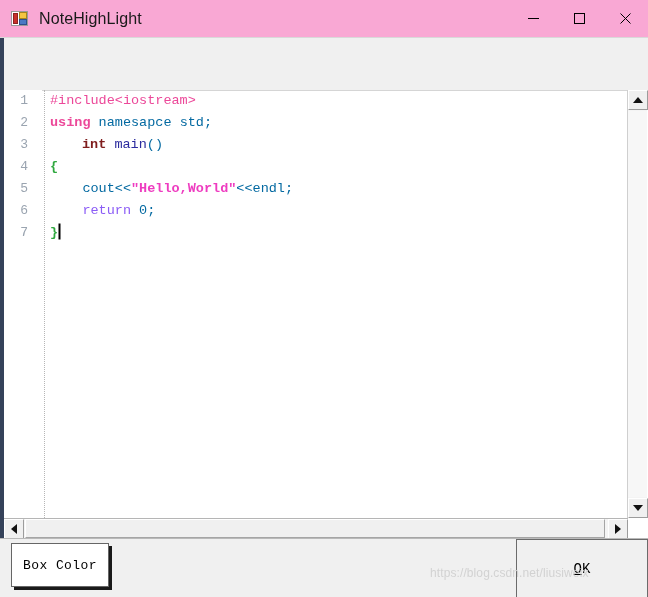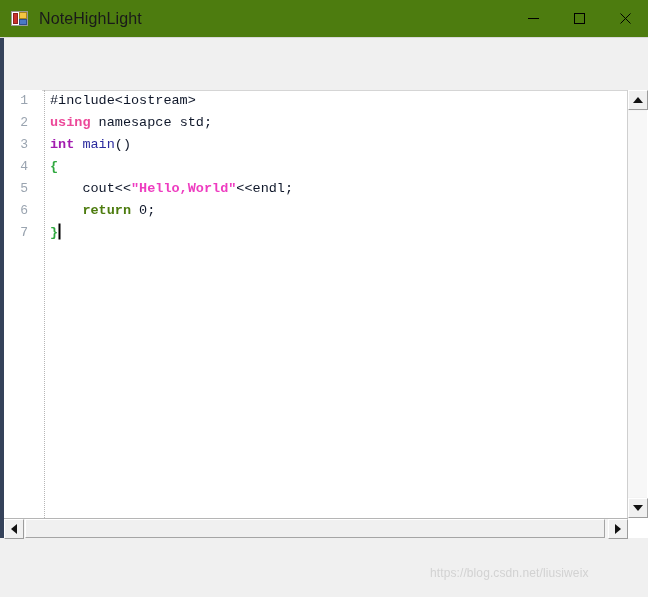--- a/index.html
+++ b/index.html
@@ -18,21 +18,21 @@
     height: 597px;
     background: #f0f0f0;
     overflow: hidden;
   }
 
   
   .titlebar {
     position: absolute;
     top: 0; left: 0;
     width: 648px; height: 38px;
-    background: #4d7c0f;
+    background: #f9a8d4;
     border-bottom: 1px solid #d9d9d9;
     display: flex;
     align-items: center;
   }
   .app-icon {
     width: 17px; height: 15px;
     margin-left: 11px;
     position: relative;
     flex: 0 0 auto;
     background: #ffffff;
@@ -335,28 +335,28 @@
     font-family: "Liberation Sans", sans-serif;
     font-size: 12px;
     color: #d2d2d2;
     letter-spacing: 0.1px;
     white-space: nowrap;
     pointer-events: none;
     z-index: 50;
   }
 
   
-  .t-pre   { color: #0f172a; }
+  .t-pre   { color: #ec4899; }
   .t-kw    { color: #ec4899; font-weight: bold; }
-  .t-type  { color: #a21caf; font-weight: bold; }
+  .t-type  { color: #7f1d1d; font-weight: bold; margin-left: 32px; }
   .t-fn    { color: #2b2b9e; font-weight: normal; }
   .t-str   { color: #ee3cc0; font-weight: bold; }
-  .t-ret   { color: #4d7c0f; font-weight: bold; }
+  .t-ret   { color: #8b5cf6; font-weight: normal; }
   .t-brace { color: #2fa83f; font-weight: bold; }
-  .t-plain { color: #0f172a; }
+  .t-plain { color: #0369a1; }
 </style>
 </head>
 <body>
 
 <div id="app">
 
   <div class="titlebar">
     <div class="app-icon">
       <i class="ico-a"></i>
         <i class="ico-b"></i>
@@ -443,16 +443,23 @@
       <div class="sb-btn sb-left">
           <span class="tri-lt"></span>
         </div>
       <div class="hs-thumb"></div>
       <div class="sb-btn sb-right">
           <span class="tri-rt"></span>
         </div>
     </div>
   </div>
 
+  <div class="footer">
+    <div class="btn-boxcolor">Box Color</div>
+    <div class="btn-ok">
+        <u>O</u>
+        <span>K</span>
+      </div>
+  </div>
 
   <div class="watermark">https://blog.csdn.net/liusiweix</div>
 
 </div>
 
 </body></html>

